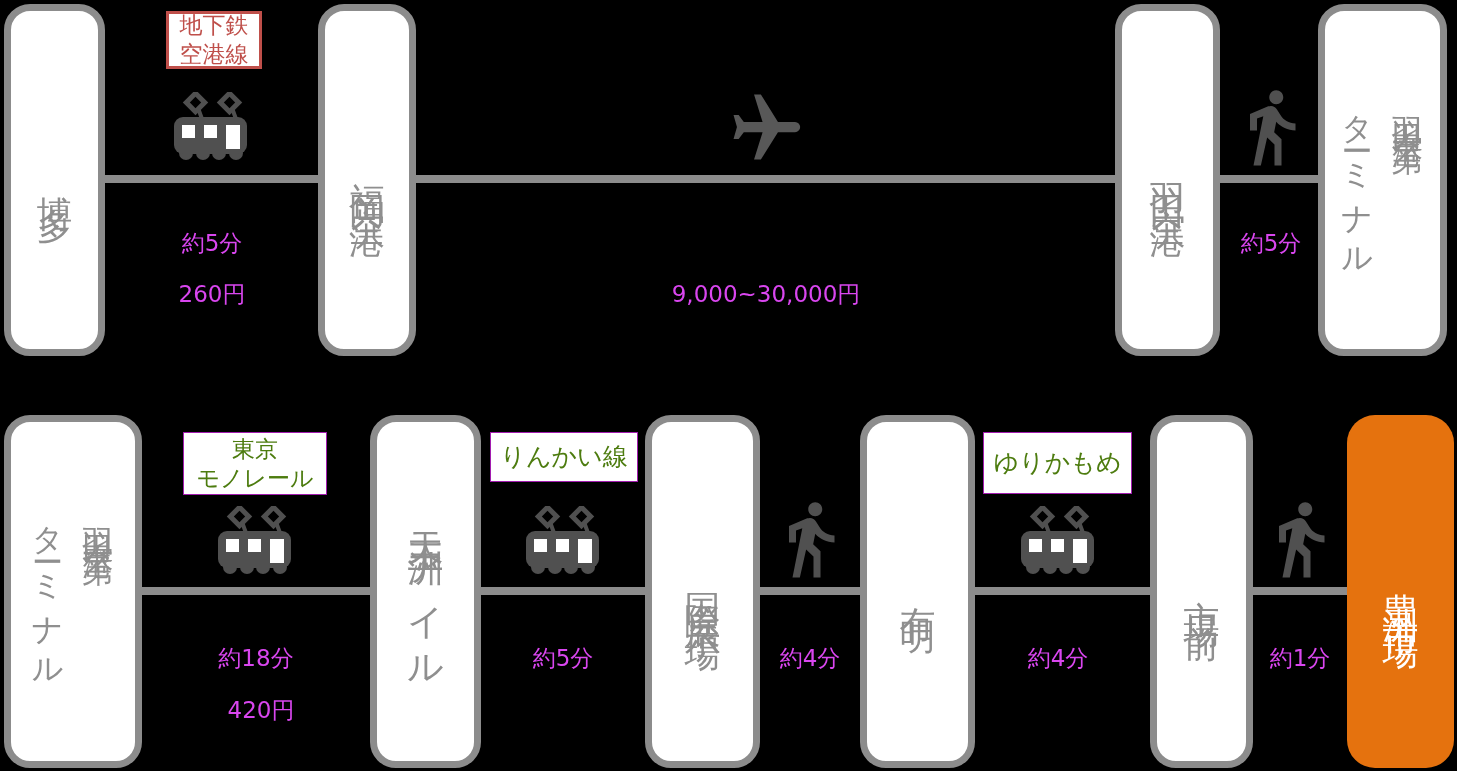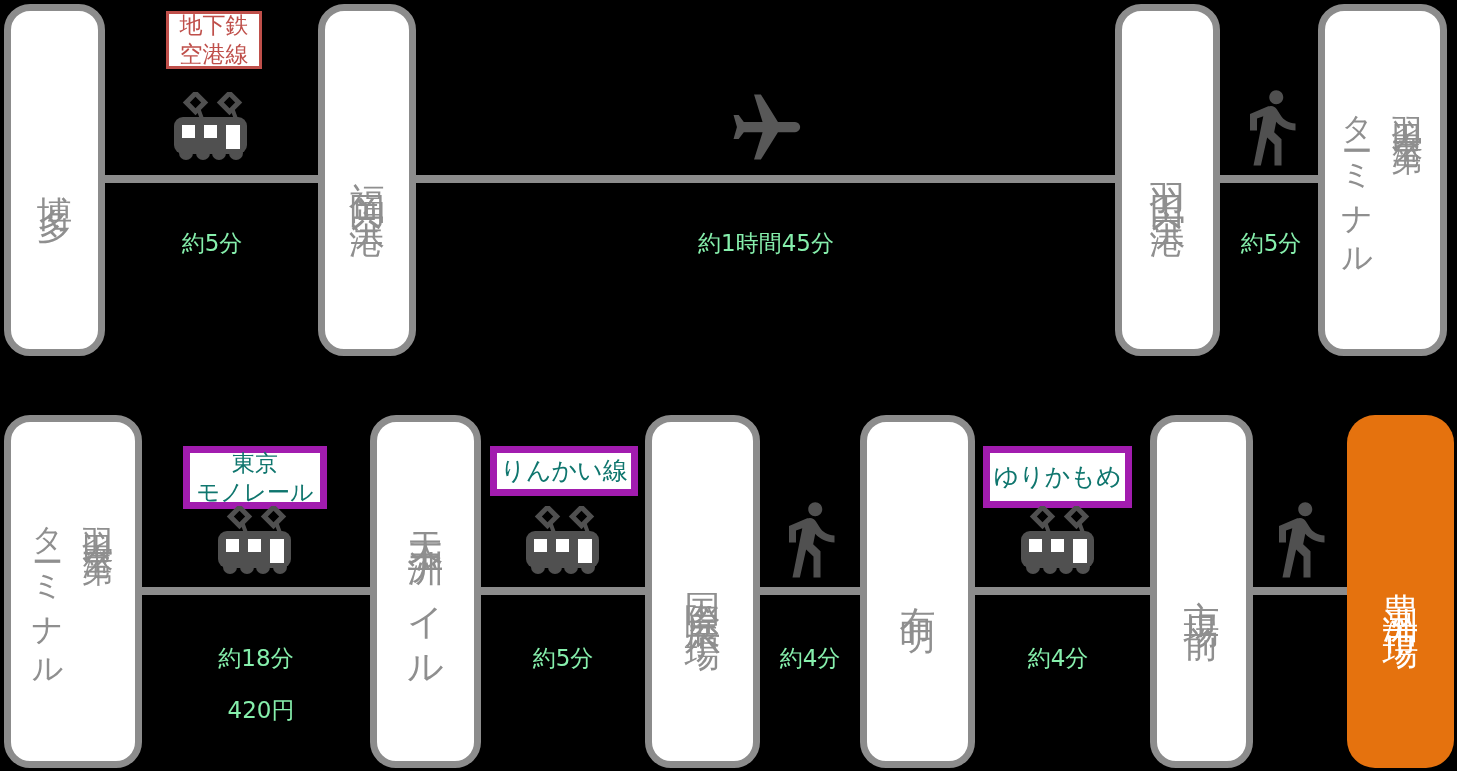--- a/index.html
+++ b/index.html
@@ -13,24 +13,24 @@
         font-size:36px;letter-spacing:13px;line-height:1.0;}
   .vtxt.small{font-size:31px;letter-spacing:7px;line-height:1.62;}
   .vtxt .col{display:block;}
   .dest .vtxt{color:#ffffff;letter-spacing:14px;}
   
   .hline{position:absolute;height:8px;background:#8c8c8c;}
   
   .label{position:absolute;background:#fff;box-sizing:border-box;display:flex;
          align-items:center;justify-content:center;text-align:center;}
   .label.red{border:3px solid #bf4f4a;color:#bf4f4a;font-size:23px;line-height:1.25;}
-  .label.blue{border:7px solid #a21caf;color:#0f766e;font-size:25px;line-height:1.22;margin-top:14px;}
+  .label.blue{border:1px solid #a21caf;color:#4d7c0f;font-size:25px;line-height:1.22;}
   
   .detail{position:absolute;width:240px;text-align:center;font-size:23px;
-          color:#86efac;line-height:1.2;}
+          color:#d946ef;line-height:1.2;}
   .icon{position:absolute;}
 </style>
 </head>
 <body>
 
 <div class="stage">
 
   <div class="hline" style="left:105px;top:175px;width:215px"></div>
   <div class="hline" style="left:416px;top:175px;width:699px"></div>
   <div class="hline" style="left:1220px;top:175px;width:98px"></div>
@@ -66,25 +66,26 @@
     <circle cx="13" cy="61" r="7" fill="#505050"></circle>
       <circle cx="30" cy="61" r="7" fill="#505050"></circle>
     <circle cx="46" cy="61" r="7" fill="#505050"></circle>
       <circle cx="63" cy="61" r="7" fill="#505050"></circle>
     <rect x="1" y="25" width="73" height="37" rx="9" fill="#505050"></rect>
     <rect x="9" y="33" width="13" height="13" fill="#fff"></rect>
     <rect x="31" y="33" width="13" height="13" fill="#fff"></rect>
     <rect x="53" y="33" width="14" height="24" fill="#fff"></rect>
   </svg>
   <div class="detail" style="left:92px;top:230px">約5分</div>
+  <div class="detail" style="left:92px;top:281px">260円</div>
 
   <svg class="icon" style="left:725px;top:86px" width="82" height="82" viewBox="0 0 24 24">
     <path fill="#585858" transform="rotate(90 12 12)" d="M21.5 15.5v-2l-8-5V3.5a1.5 1.5 0 0 0-3 0V8.5l-8 5v2l8-2.5v5.5l-2 1.5V21.5l3.5-1 3.5 1v-1.5l-2-1.5v-5.5z"></path>
   </svg>
-  <div class="detail" style="left:646px;top:230px">約1時間45分</div>
+  <div class="detail" style="left:646px;top:281px">9,000~30,000円</div>
 
   <svg class="icon" style="left:1229px;top:85px" width="84" height="84" viewBox="0 0 24 24">
     <path fill="#505050" d="M13.5 5.5c1.1 0 2-.9 2-2s-.9-2-2-2-2 .9-2 2 .9 2 2 2zM9.8 8.9L7 23h2.1l1.8-8 2.1 2v6h2v-7.5l-2.1-2 .6-3C14.8 12 16.8 13 19 13v-2c-1.9 0-3.5-1-4.3-2.4l-1-1.6c-.4-.6-1-1-1.7-1-.3 0-.5.1-.8.1L6 8.3V13h2V9.6l1.8-.7"></path>
   </svg>
   <div class="detail" style="left:1151px;top:230px">約5分</div>
 
   <div class="hline" style="left:142px;top:587px;width:228px"></div>
   <div class="hline" style="left:481px;top:587px;width:164px"></div>
   <div class="hline" style="left:760px;top:587px;width:100px"></div>
   <div class="hline" style="left:975px;top:587px;width:175px"></div>
@@ -179,14 +180,15 @@
     <rect x="1" y="25" width="73" height="37" rx="9" fill="#505050"></rect>
     <rect x="9" y="33" width="13" height="13" fill="#fff"></rect>
     <rect x="31" y="33" width="13" height="13" fill="#fff"></rect>
     <rect x="53" y="33" width="14" height="24" fill="#fff"></rect>
   </svg>
   <div class="detail" style="left:938px;top:645px">約4分</div>
 
   <svg class="icon" style="left:1258px;top:497px" width="84" height="84" viewBox="0 0 24 24">
     <path fill="#505050" d="M13.5 5.5c1.1 0 2-.9 2-2s-.9-2-2-2-2 .9-2 2 .9 2 2 2zM9.8 8.9L7 23h2.1l1.8-8 2.1 2v6h2v-7.5l-2.1-2 .6-3C14.8 12 16.8 13 19 13v-2c-1.9 0-3.5-1-4.3-2.4l-1-1.6c-.4-.6-1-1-1.7-1-.3 0-.5.1-.8.1L6 8.3V13h2V9.6l1.8-.7"></path>
   </svg>
+  <div class="detail" style="left:1180px;top:645px">約1分</div>
 
 </div>
 
 </body></html>

